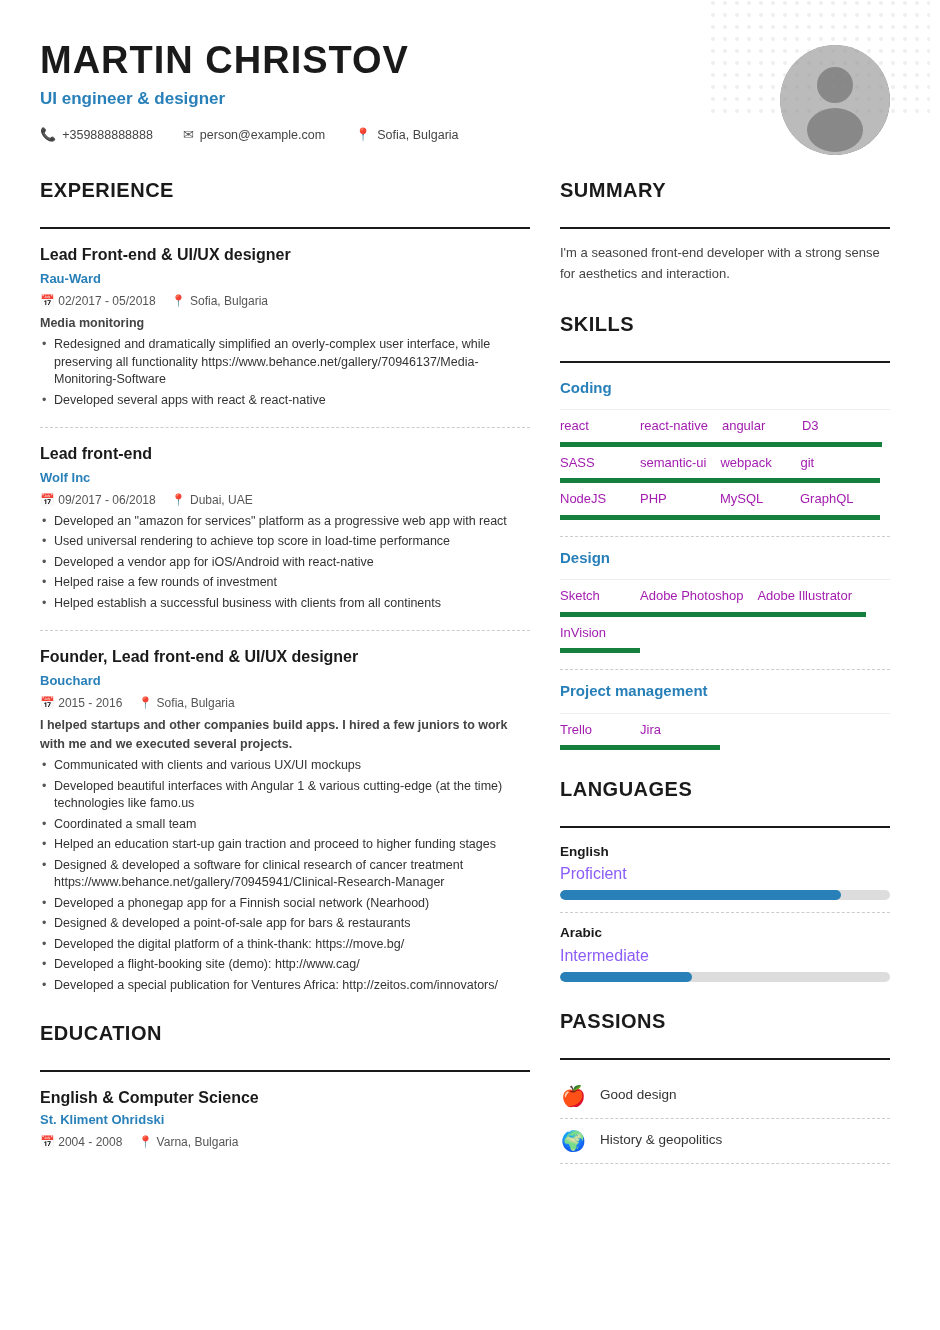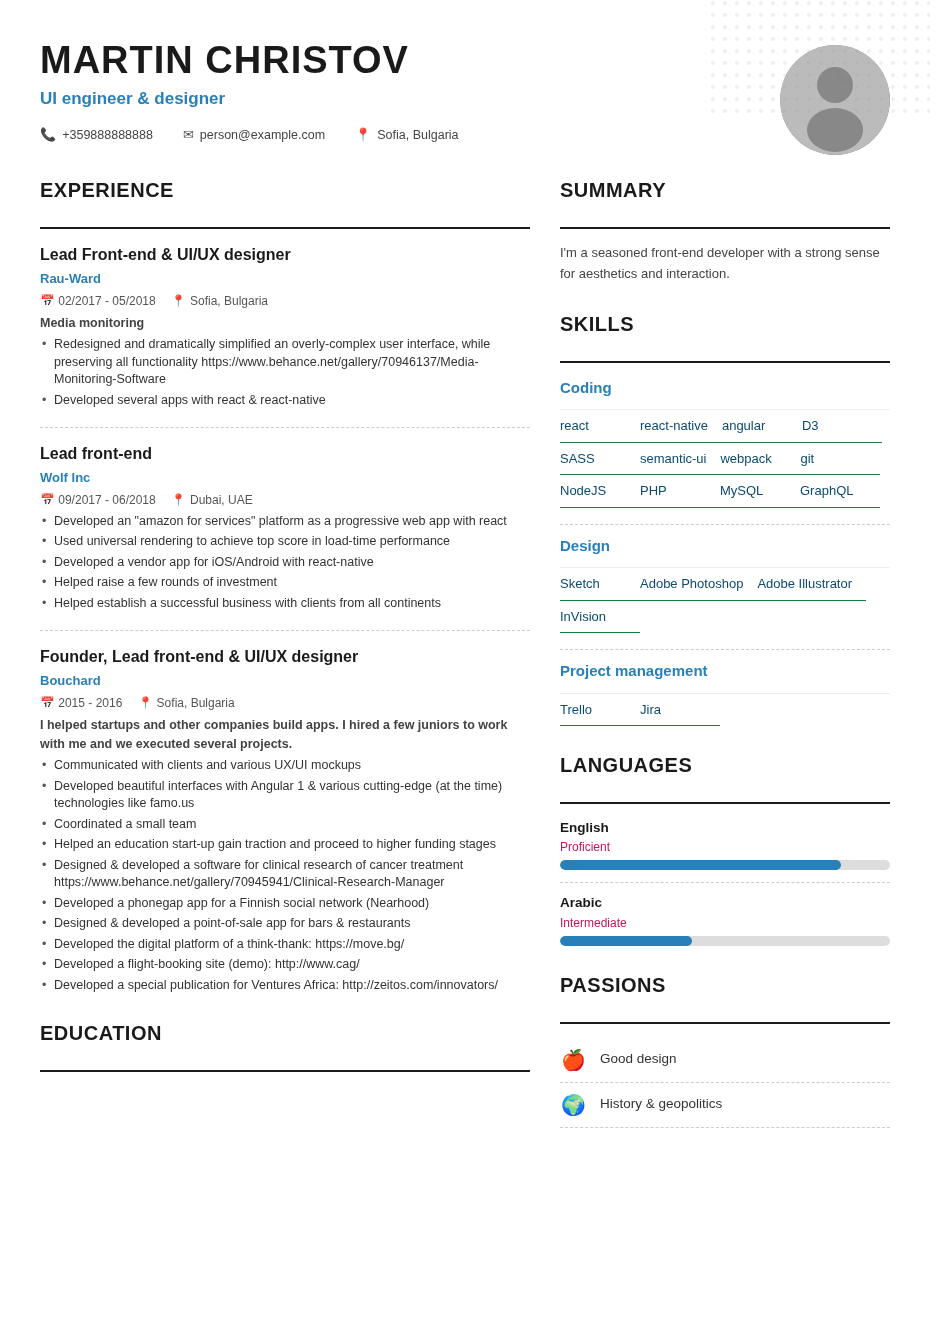--- a/index.html
+++ b/index.html
@@ -161,36 +161,36 @@
     }
     .skills-grid {
       display: flex;
       flex-wrap: wrap;
       gap: 0;
       border-top: 1px solid #eee;
       margin-bottom: 4px;
     }
     .skill-tag {
       font-size: 13px;
-      color: #0c4a6e;
+      color: #a21caf;
       padding: 6px 14px 6px 0;
-      border-bottom: 1px solid #15803d;
+      border-bottom: 5px solid #15803d;
       font-weight: 400;
       min-width: 80px;
     }
     .skills-section { margin-bottom: 16px; }
     .skills-divider {
       border: none;
       border-top: 1px dashed #ccc;
       margin: 10px 0;
     }
     
     .lang-item { margin-bottom: 12px; }
     .lang-name { font-weight: 700; font-size: 13.5px; color: #1a1a1a; }
-    .lang-level { font-size: 12px; color: #be185d; margin-bottom: 4px; }
+    .lang-level { font-size: 16px; color: #8b5cf6; margin-bottom: 4px; }
     .lang-bar-bg {
       width: 100%;
       height: 10px;
       background: #ddd;
       border-radius: 5px;
       overflow: hidden;
     }
     .lang-bar-fill {
       height: 100%;
       background: #2980b9;
@@ -336,20 +336,28 @@
             <li>Designed &amp; developed a point-of-sale app for bars &amp; restaurants</li>
             <li>Developed the digital platform of a think-thank: https://move.bg/</li>
             <li>Developed a flight-booking site (demo): http://www.cag/</li>
             <li>Developed a special publication for Ventures Africa: http://zeitos.com/innovators/</li>
           </ul>
         </div>
       </div>
 
       <div class="section">
         <div class="section-title">EDUCATION</div>
+        <div class="exp-item">
+          <div class="edu-degree">English &amp; Computer Science</div>
+          <div class="edu-school">St. Kliment Ohridski</div>
+          <div class="edu-meta">
+            <span>📅 2004 - 2008</span>
+            <span>📍 Varna, Bulgaria</span>
+          </div>
+        </div>
       </div>
 
     </div>
 
     <div class="right-col">
 
       <div class="section">
         <div class="section-title">SUMMARY</div>
         <div class="summary-text">I'm a seasoned front-end developer with a strong sense for aesthetics and interaction.</div>
       </div>

